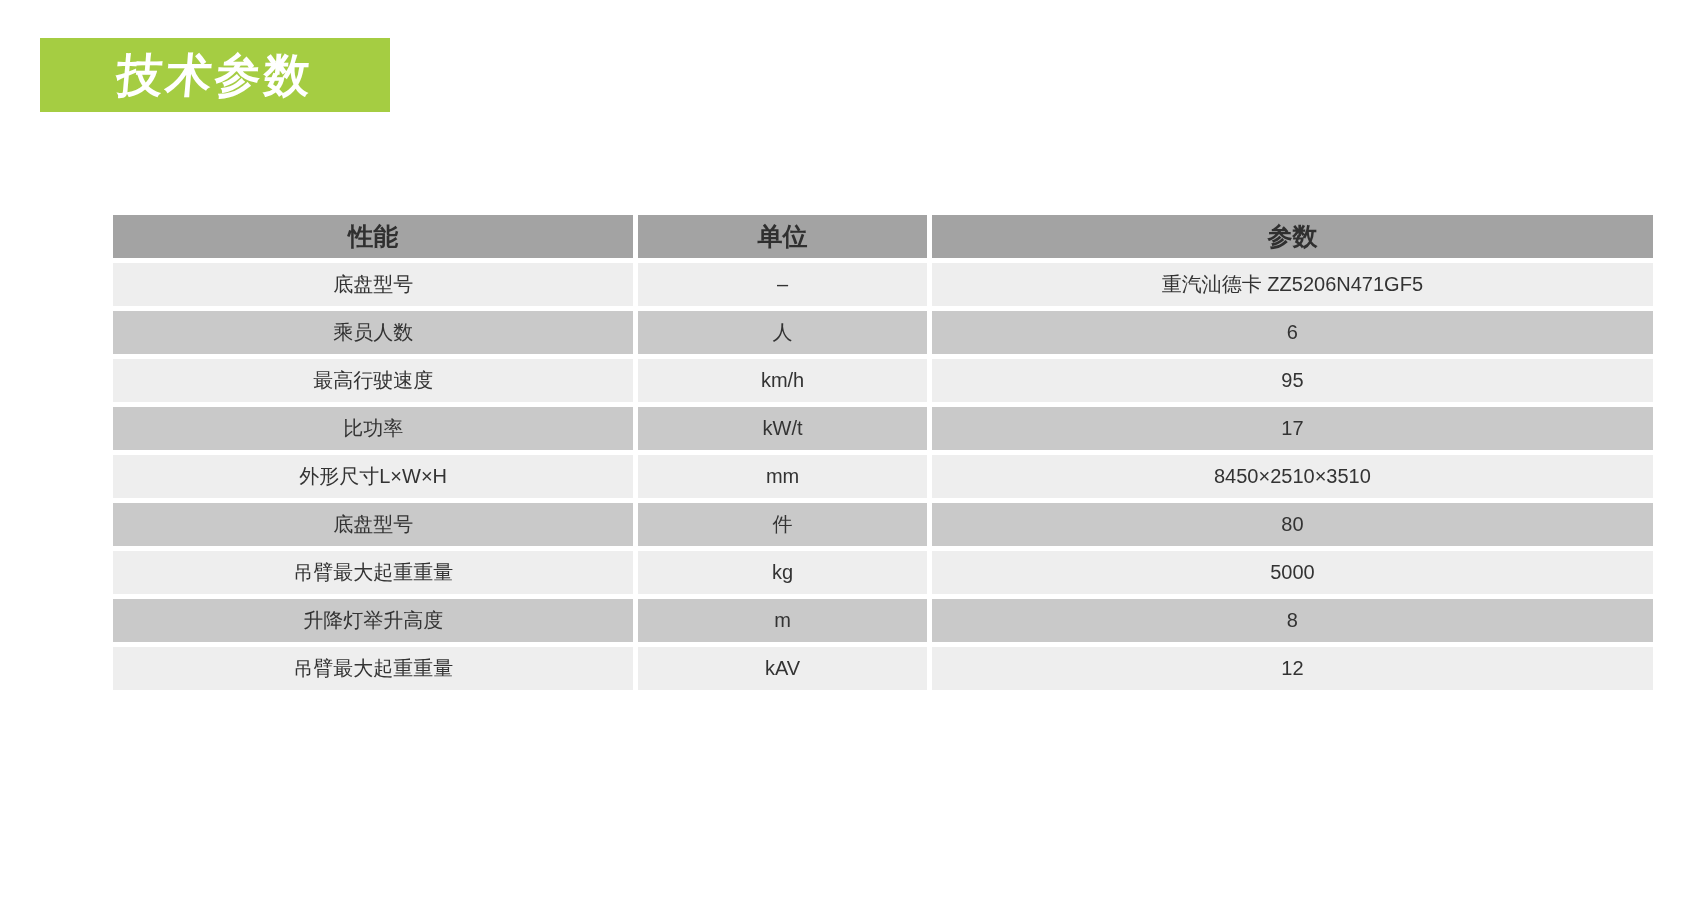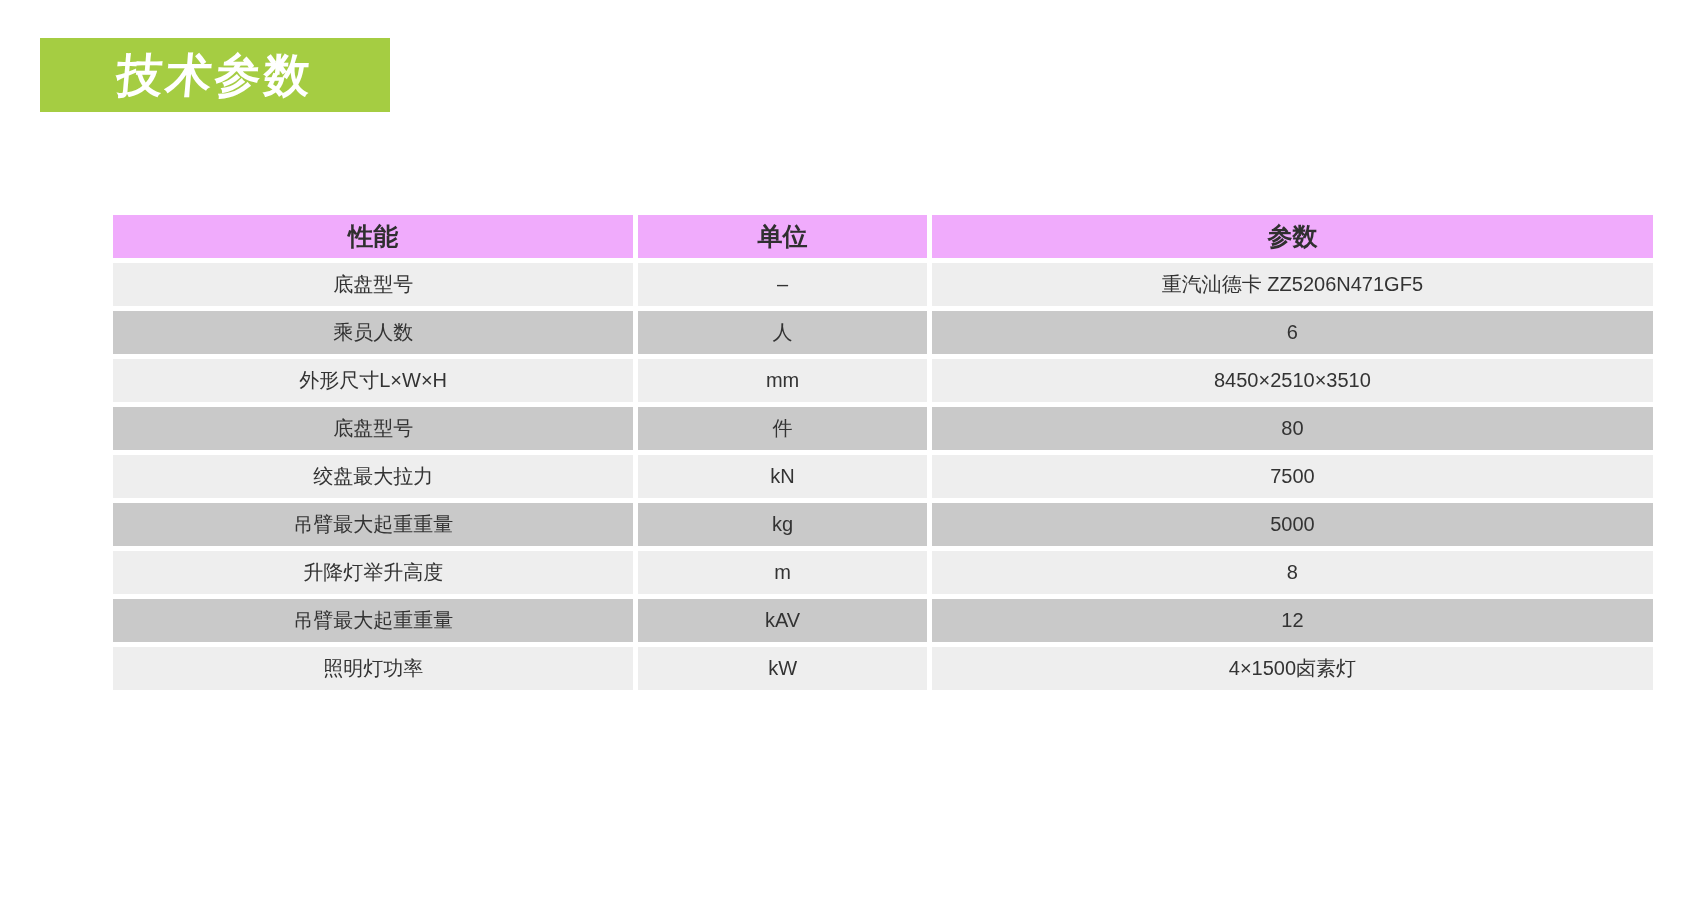--- a/index.html
+++ b/index.html
@@ -50,21 +50,21 @@
     height: 43px;
     padding: 0 8px;
     text-align: center;
     vertical-align: middle;
     font-size: 20px;
     color: #333333;
     white-space: nowrap;
     overflow: hidden;
   }
   .spec-table th {
-    background: #f0abfc;
+    background: #a3a3a3;
     font-weight: bold;
     color: #2f2f2f;
     font-size: 25px;
   }
   .spec-table tbody tr:nth-child(odd) td {
     background: #eeeeee;
   }
   .spec-table tbody tr:nth-child(even) td {
     background: #c9c9c9;
   }
@@ -96,50 +96,50 @@
         <td>底盘型号</td>
         <td>–</td>
         <td>重汽汕德卡 ZZ5206N471GF5</td>
       </tr>
       <tr>
         <td>乘员人数</td>
         <td>人</td>
         <td>6</td>
       </tr>
       <tr>
+        <td>最高行驶速度</td>
+        <td>km/h</td>
+        <td>95</td>
+      </tr>
+      <tr>
+        <td>比功率</td>
+        <td>kW/t</td>
+        <td>17</td>
+      </tr>
+      <tr>
         <td>外形尺寸L×W×H</td>
         <td>mm</td>
         <td>8450×2510×3510</td>
       </tr>
       <tr>
         <td>底盘型号</td>
         <td>件</td>
         <td>80</td>
-      </tr>
-      <tr>
-        <td>绞盘最大拉力</td>
-        <td>kN</td>
-        <td>7500</td>
       </tr>
       <tr>
         <td>吊臂最大起重重量</td>
         <td>kg</td>
         <td>5000</td>
       </tr>
       <tr>
         <td>升降灯举升高度</td>
         <td>m</td>
         <td>8</td>
       </tr>
       <tr>
         <td>吊臂最大起重重量</td>
         <td>kAV</td>
         <td>12</td>
       </tr>
-      <tr>
-        <td>照明灯功率</td>
-        <td>kW</td>
-        <td>4×1500卤素灯</td>
-      </tr>
     </tbody>
   </table>
 
 </div>
 
 </body></html>

